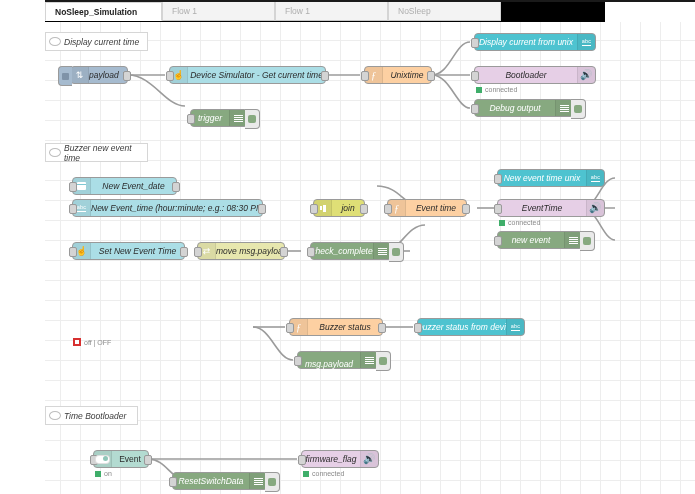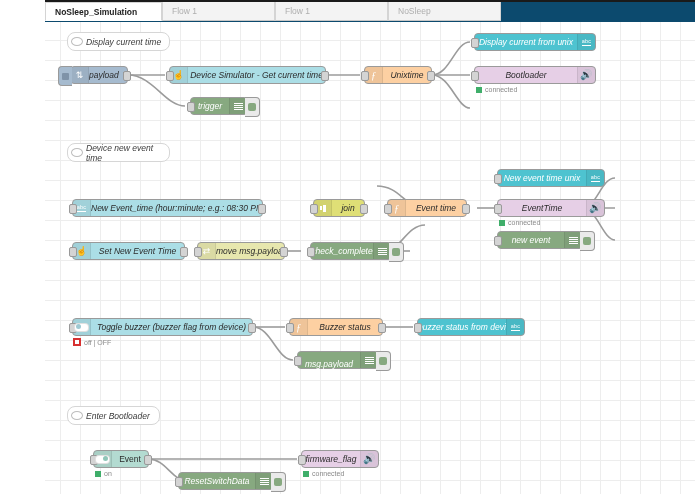--- a/index.html
+++ b/index.html
@@ -14,22 +14,22 @@
   
   .topbar {
     position: absolute; left: 0; top: 0; width: 695px; height: 3px;
     background: #ffffff;
   }
   .topbar .blackline {
     position: absolute; left: 45px; top: 0; right: 0; height: 2px;
     background: #1a1a1a;
   }
   .tabbar {
-    position: absolute; left: 0; top: 2px; width: 695px; height: 20px;
-    background: #0c4a6e;
+    position: absolute; left: 0; top: 2px; width: 605px; height: 20px;
+    background: #000000;
     border-bottom: 1px solid #c8c8c8;
   }
   .tab {
     position: absolute; top: 0; height: 19px;
     box-sizing: border-box;
     background: #f3f3f3;
     border-left: 1px solid #d4d4d4;
     border-right: 1px solid #d4d4d4;
     border-bottom: 1px solid #c8c8c8;
     color: #aeaeae;
@@ -210,23 +210,23 @@
   
   .shuf { font-style: normal; font-size: 9px; color:#ffffff; line-height:1; }
 
   
   .comment {
     position: absolute;
     height: 19px;
     box-sizing: border-box;
     background: #ffffff;
     border: 1px solid #d6d6d6;
-    border-radius: 8px;
+    border-radius: 0;
     display: flex; align-items: center;
-    font-size: 8.5px; font-style: italic; color: #3b3b3b; margin-left: 22px;
+    font-size: 8.5px; font-style: italic; color: #3b3b3b;
   }
   .comment .bub {
     width: 18px; flex: 0 0 18px; height: 100%;
     display: flex; align-items: center; justify-content: center;
   }
   .comment .bub em {
     display: block; width: 10px; height: 7px;
     border: 1px solid #bdbdbd; border-radius: 50%;
   }
 
@@ -303,28 +303,28 @@
       <span class="bub">
           <em></em>
         </span>
       <span class="lbl l" style="padding-left:0;">Display current time</span>
     </div>
 
     <div class="comment" style="left:0px;top:121px;width:103px;">
       <span class="bub">
           <em></em>
         </span>
-      <span class="lbl l" style="padding-left:0;">Device new event time</span>
+      <span class="lbl l" style="padding-left:0;">Buzzer new event time</span>
     </div>
 
     <div class="comment" style="left:0px;top:384px;width:93px;">
       <span class="bub">
           <em></em>
         </span>
-      <span class="lbl l" style="padding-left:0;">Enter Bootloader</span>
+      <span class="lbl l" style="padding-left:0;">Time Bootloader</span>
     </div>
 
     <div class="node n-inject" style="left:25px;top:44px;width:58px;">
       <span class="injbtn">
           <i></i>
         </span>
       <span class="icobox">
           <span class="injarrow">⇅</span>
         </span>
       <span class="lbl c">payload ↻</span>
@@ -333,21 +333,21 @@
 
     <div class="node n-ui-blue" style="left:124px;top:44px;width:157px;">
       <span class="port in"></span>
       <span class="icobox">
           <span class="hand">☝</span>
         </span>
       <span class="lbl c">Device Simulator - Get current time</span>
       <span class="port out"></span>
     </div>
 
-    <div class="node n-debug" style="left:145px;top:75px;width:58px;">
+    <div class="node n-debug" style="left:145px;top:87px;width:58px;">
       <span class="port in"></span>
       <span class="lbl c" style="color:#ffffff;">trigger</span>
       <span class="icobox right">
         <span class="lines">
             <span></span>
             <span></span>
             <span></span>
             <span></span>
           </span>
       </span>
@@ -378,21 +378,44 @@
       <span class="lbl c">Bootloader</span>
       <span class="icobox right">
           <span class="wave">🔊</span>
         </span>
     </div>
     <div class="status" style="left:431px;top:64px;">
       <span class="dot green"></span>
       <span>connected</span>
     </div>
 
-
+    <div class="node n-debug" style="left:429px;top:77px;width:100px;">
+      <span class="port in"></span>
+      <span class="lbl c" style="color:#ffffff;">Debug output</span>
+      <span class="icobox right">
+        <span class="lines">
+            <span></span>
+            <span></span>
+            <span></span>
+            <span></span>
+          </span>
+      </span>
+      <span class="dbgbtn">
+          <i></i>
+        </span>
+    </div>
+
+    <div class="node n-ui-blue" style="left:27px;top:155px;width:105px;">
+      <span class="port in"></span>
+      <span class="icobox">
+          <span class="cal"></span>
+        </span>
+      <span class="lbl c">New Event_date</span>
+      <span class="port out"></span>
+    </div>
 
     <div class="node n-ui-blue" style="left:27px;top:177px;width:191px;">
       <span class="port in"></span>
       <span class="icobox">
           <span class="abc">abc</span>
         </span>
       <span class="lbl c">New Event_time (hour:minute; e.g.: 08:30 PM)</span>
       <span class="port out"></span>
     </div>
 
@@ -480,30 +503,20 @@
             <span></span>
             <span></span>
             <span></span>
           </span>
       </span>
       <span class="dbgbtn">
           <i></i>
         </span>
     </div>
 
-    <div class="node n-ui-blue" style="left:27px;top:296px;width:181px;">
-      <span class="port in"></span>
-      <span class="icobox">
-          <span class="swglyph">
-            <b></b>
-          </span>
-        </span>
-      <span class="lbl c">Toggle buzzer (buzzer flag from device)</span>
-      <span class="port out"></span>
-    </div>
     <div class="status" style="left:28px;top:316px;">
       <span class="dot red"></span>
       <span>off | OFF</span>
     </div>
 
     <div class="node n-function" style="left:244px;top:296px;width:94px;">
       <span class="port in"></span>
       <span class="icobox">
           <span class="fn">ƒ</span>
         </span>
@@ -543,21 +556,21 @@
           </span>
         </span>
       <span class="lbl c" style="font-style:normal;">Event</span>
       <span class="port out"></span>
     </div>
     <div class="status" style="left:50px;top:448px;">
       <span class="dot green"></span>
       <span>on</span>
     </div>
 
-    <div class="node n-debug" style="left:133px;top:450px;width:96px;">
+    <div class="node n-debug" style="left:127px;top:450px;width:96px;">
       <span class="port in"></span>
       <span class="lbl c" style="color:#ffffff;">ResetSwitchData</span>
       <span class="icobox right">
         <span class="lines">
             <span></span>
             <span></span>
             <span></span>
             <span></span>
           </span>
       </span>

